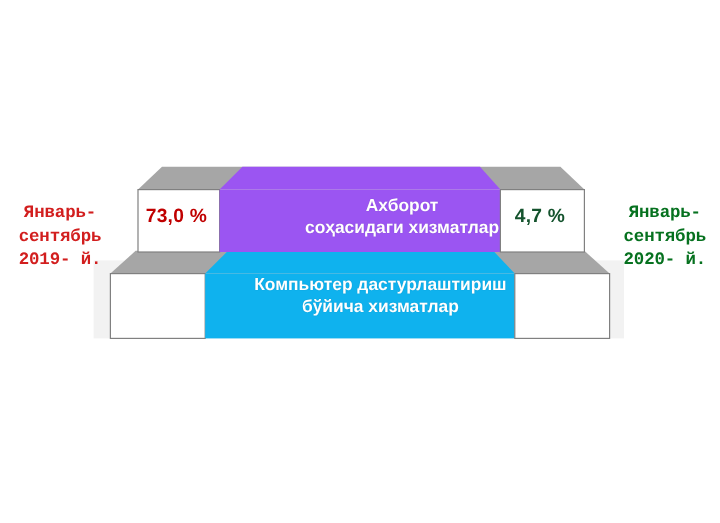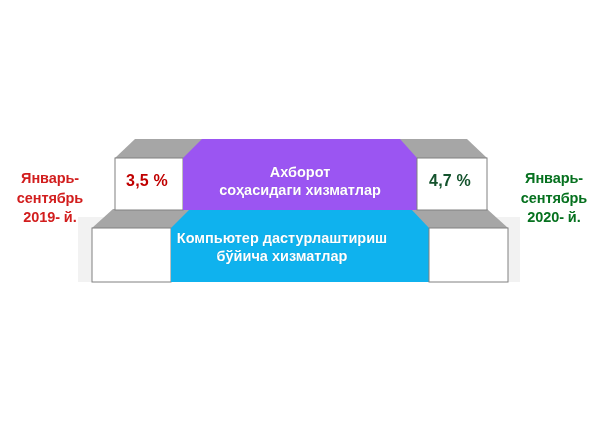--- a/index.html
+++ b/index.html
@@ -26,20 +26,21 @@
   
   .year-caption {
     position: absolute;
     width: 96px;
     text-align: center;
     font-size: 14.5px;
     font-weight: bold;
     line-height: 1.36;
     letter-spacing: -0.1px;
     white-space: pre-line;
+    font-family: Liberation Mono, monospace;
   }
   #caption-left {
     left: 2px;
     top: 169px;
     color: #D21E1E;
   }
   #caption-right {
     left: 506px;
     top: 169px;
     color: #06711F;
@@ -81,20 +82,21 @@
   #pct-bottom-right{ left: 434px; top: 239px; width: 64px; }
 
   .block-label {
     position: absolute;
     text-align: center;
     color: #ffffff;
     font-weight: bold;
     line-height: 1.22;
     white-space: pre-line;
     text-shadow: 0 0 1px rgba(0,0,0,.18);
+    padding-left: 35px;
   }
   #label-top {
     left: 182px;
     top: 164px;
     width: 236px;
     font-size: 14.5px;
   }
   #label-bottom {
     left: 148px;
     top: 230px;
@@ -127,21 +129,21 @@
 
     <rect x="115" y="158" width="68" height="52" fill="#FFFFFF" stroke="#808080" stroke-width="1"></rect>
 
     <rect x="183" y="158" width="234" height="52" fill="#9B55F2"></rect>
 
     <rect x="417" y="158" width="70" height="52" fill="#FFFFFF" stroke="#808080" stroke-width="1"></rect>
 
     <polygon points="202,139 400,139 417,158 183,158" fill="#9B55F2"></polygon>
   </svg>
 
-  <div class="pct-label pct-left" id="pct-top-left">3,5 %</div>
+  <div class="pct-label pct-left" id="pct-top-left">73,0 %</div>
 
   <div class="pct-label pct-right" id="pct-top-right">4,7 %</div>
 
 
 
   <div class="block-label" id="label-top">Ахборот
 соҳасидаги хизматлар</div>
 
   <div class="block-label" id="label-bottom">Компьютер дастурлаштириш
 бўйича хизматлар</div>

